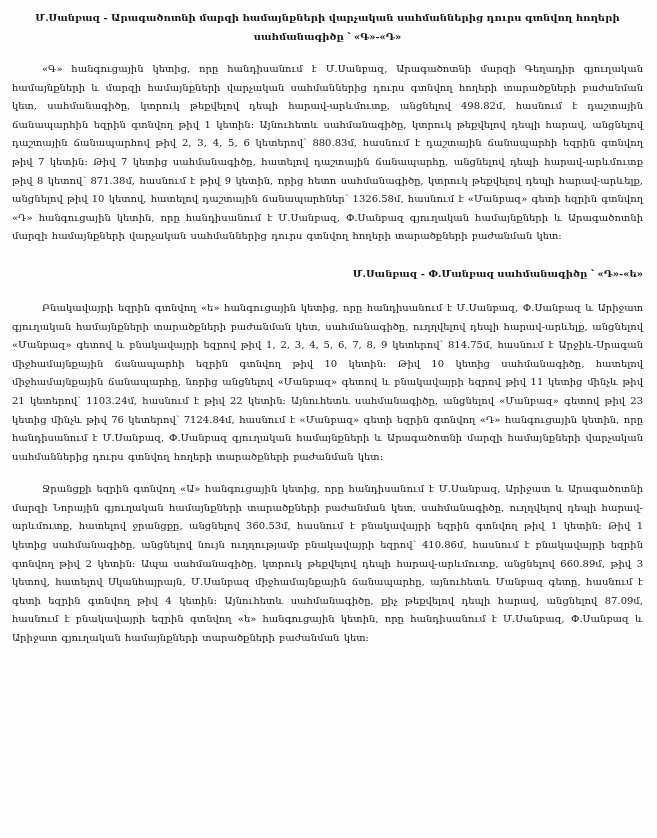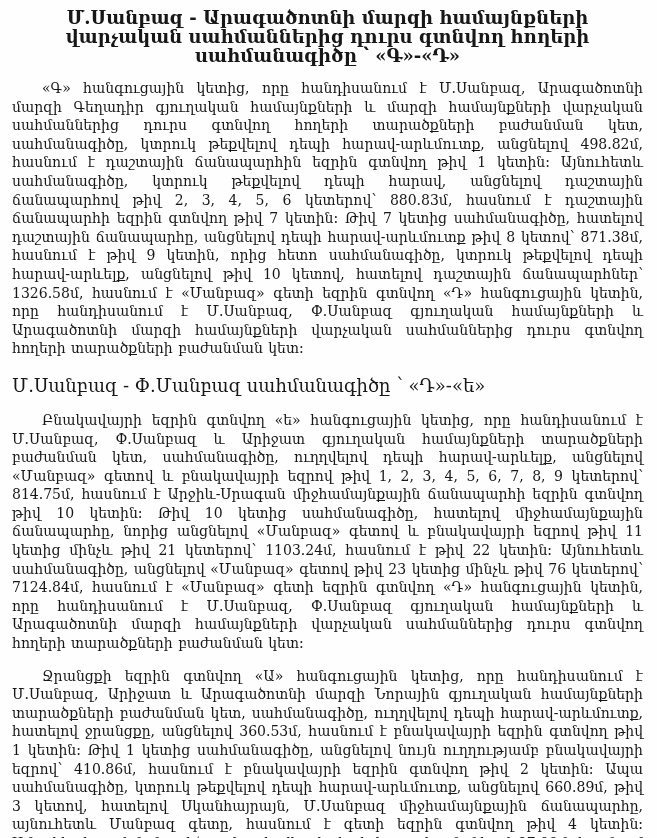--- a/index.html
+++ b/index.html
@@ -10,39 +10,39 @@
   .page {
     width: 657px;
     min-height: 838px;
     box-sizing: border-box;
     background: #fefefe;
     color: #171717;
     font-family: "DejaVu Serif", "Liberation Serif", serif;
     padding: 8px 14px 12px 12px;
   }
   .doc-title {
-    font-size: 18px;
+    font-size: 10px;
     font-weight: bold;
     text-align: center;
     line-height: 19px;
     margin: 0 auto 14px auto;
     max-width: 600px;
   }
   .para {
-    font-size: 14px;
+    font-size: 10px;
     line-height: 18.6px;
     text-align: justify;
     text-indent: 30px;
     margin: 0 0 14px 0;
     word-spacing: 1px;
   }
   .section-heading {
-    font-size: 18px;
-    font-weight: normal;
-    text-align: left;
+    font-size: 10px;
+    font-weight: bold;
+    text-align: right;
     line-height: 19px;
     margin: 18px auto 16px auto;
   }
 </style>
 </head>
 <body>
 
 <div class="page">
   <h1 class="doc-title">Մ.Սանբազ - Արագածոտնի մարզի համայնքների վարչական սահմաններից դուրս գտնվող հողերի սահմանագիծը ՝ «Գ»-«Դ»</h1>
 

